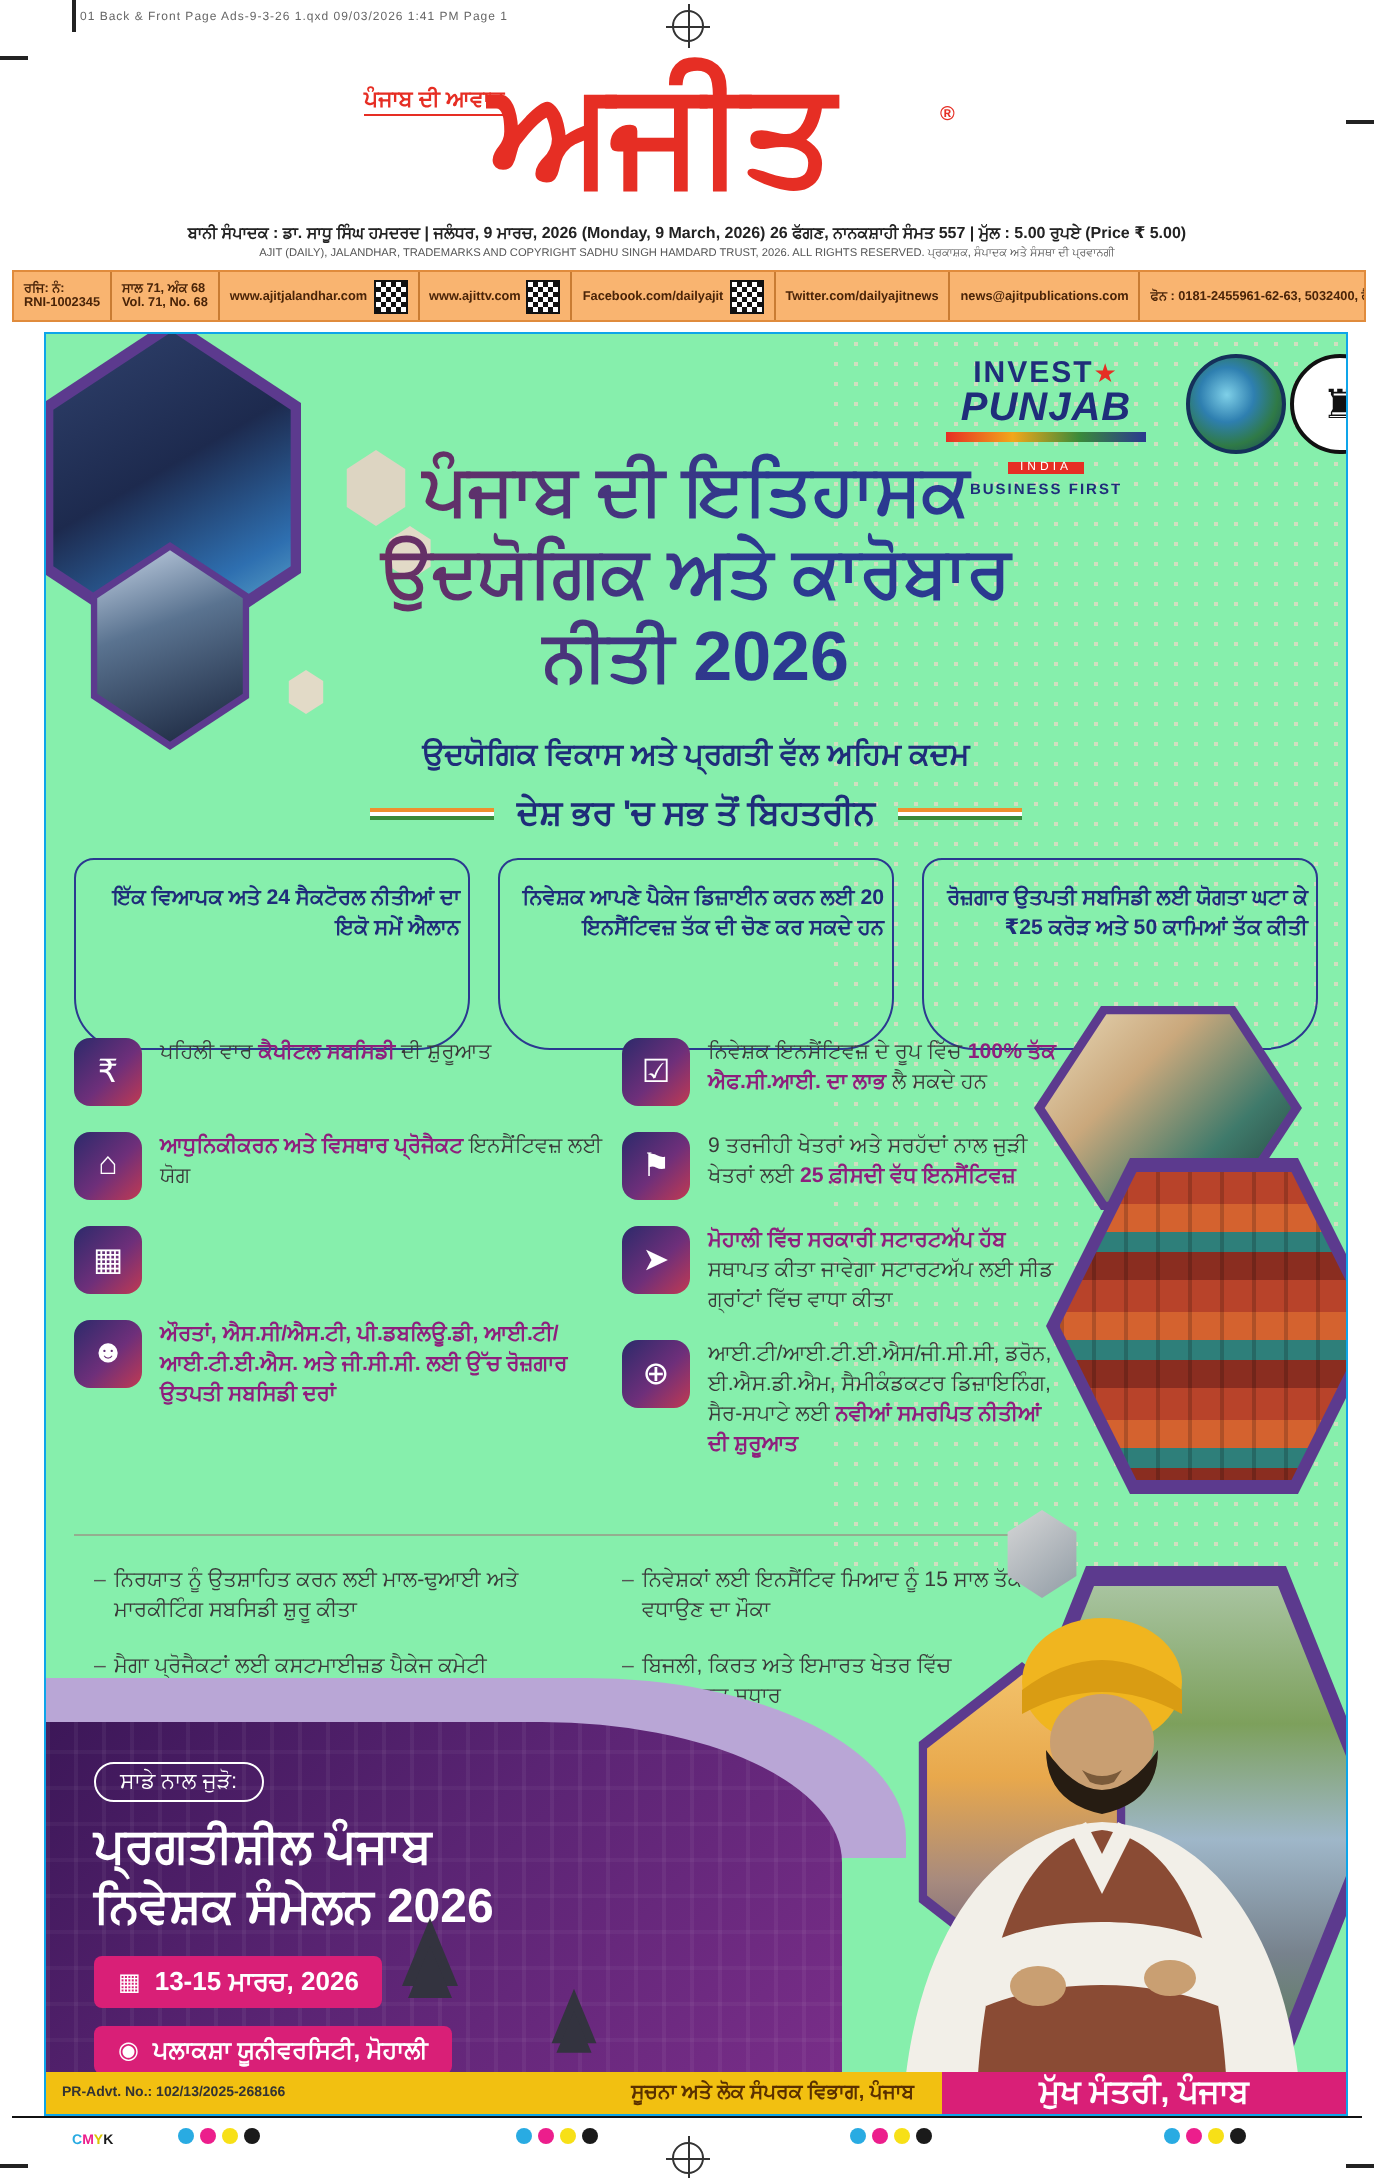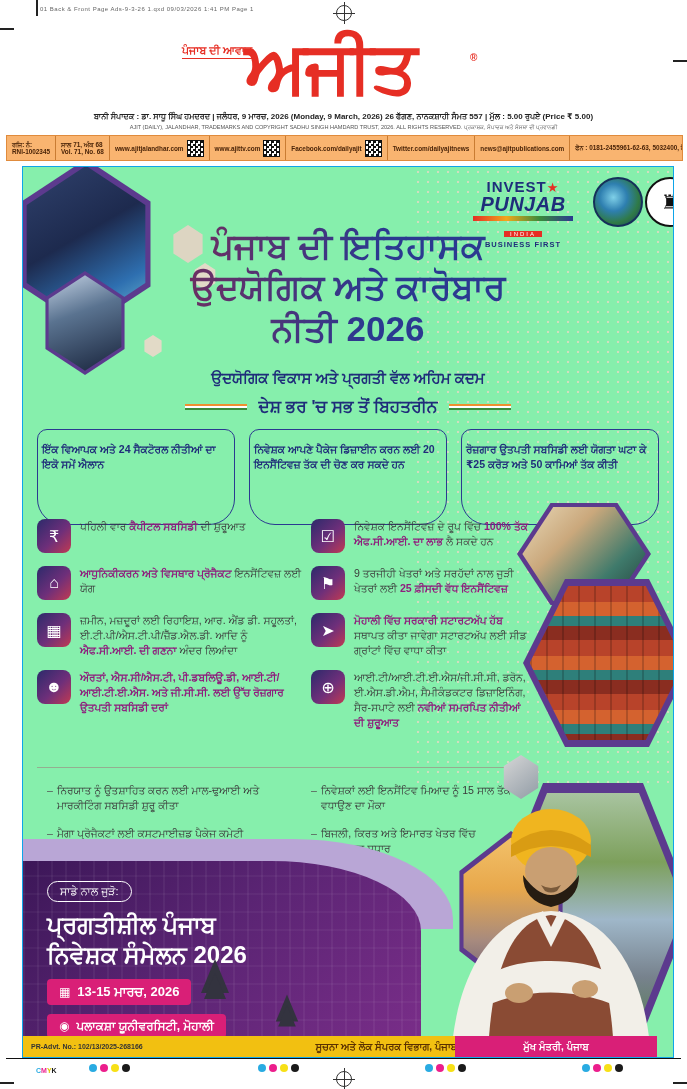--- a/index.html
+++ b/index.html
@@ -42,21 +42,21 @@
   .headline{top:58px;left:60px;width:530px;text-align:center;font-size:35px;font-weight:bold;line-height:1.18;
     background:linear-gradient(100deg,#a83a28 0%,#6a2f63 22%,#2b3990 55%);
     -webkit-background-clip:text;background-clip:text;-webkit-text-fill-color:transparent;color:#2b3990;}
   .subtitle{top:202px;left:0;width:650px;text-align:center;font-size:15px;font-weight:bold;color:#1f2d7a;}
   .banner{top:230px;left:0;width:650px;display:flex;align-items:center;justify-content:center;gap:12px;
     font-size:17px;font-weight:bold;color:#1f2d7a;}
   .tric{width:62px;height:6px;background:linear-gradient(#ef8f2f 34%,#ffffff 34% 66%,#3a8a3a 66%);}
   
   .boxes{top:262px;left:14px;width:622px;display:flex;gap:14px;}
   .hbox{flex:1;border:1.6px solid #2b3990;border-radius:10px 10px 26px 26px;padding:12px 4px 14px;
-    font-size:10.6px;font-weight:bold;color:#1f2d7a;text-align:left;line-height:1.45;min-height:68px;}
+    font-size:10.6px;font-weight:bold;color:#1f2d7a;text-align:right;line-height:1.45;min-height:68px;}
   
   .feat-col{display:flex;flex-direction:column;gap:13px;}
   .feat{display:flex;gap:9px;align-items:flex-start;}
   .tile{width:34px;height:34px;flex:none;border-radius:8px;
     background:linear-gradient(135deg,#2c2a6b 0%,#6e2f7a 55%,#c13a52 100%);
     color:#fff;display:flex;align-items:center;justify-content:center;font-size:16px;}
   .feat p{margin:0;font-size:10.6px;line-height:1.4;color:#3a3a3a;}
   .feat b{color:#8e1f7d;}
   
   .bul{font-size:10.6px;color:#3a3a3a;line-height:1.45;margin:0 0 12px 0;padding-left:10px;position:relative;}
@@ -75,21 +75,21 @@
   .badge{display:inline-flex;align-items:center;gap:7px;background:#d91f77;color:#fff;font-weight:bold;
     border-radius:4px;padding:5px 12px;margin-top:9px;position:relative;}
   .badge .bicon{font-size:12px;}
   
   .tree{width:0;height:0;border-left:14px solid transparent;border-right:14px solid transparent;border-bottom:34px solid #33333f;}
   .tree::after{content:"";position:absolute;left:-11px;top:14px;border-left:11px solid transparent;border-right:11px solid transparent;border-bottom:26px solid #33333f;}
   
   .cm-badge{left:362px;top:829px;width:288px;height:40px;background:#d91f77;color:#fff;text-align:center;
     clip-path:polygon(9% 0,100% 0,100% 100%,0 100%);display:flex;flex-direction:column;justify-content:center;z-index:6;}
   .cm-name{font-size:14.5px;font-weight:bold;}
-  .cm-desig-band{left:432px;top:869px;width:202px;height:21px;background:#d91f77;color:#fff;font-size:10px;font-weight:bold;
+  .cm-desig-band{left:448px;top:869px;width:202px;height:21px;background:#d91f77;color:#fff;font-size:16px;font-weight:bold;
     display:flex;align-items:center;justify-content:center;z-index:6;}
   .yellowbar{left:0;top:869px;width:448px;height:21px;background:#f2c011;display:flex;align-items:center;z-index:5;}
   .prno{font-size:7px;font-weight:bold;color:#333;padding-left:8px;white-space:nowrap;}
   .dept{margin-left:auto;padding-right:14px;font-size:10px;font-weight:bold;color:#5a3000;white-space:nowrap;}
   
   .cmyk-row{top:1062px;left:30px;width:630px;height:12px;display:flex;align-items:center;gap:6px;}
   .cmyk-label span{font-size:7px;font-weight:bold;}
   .dot{width:8px;height:8px;border-radius:50%;}
   .oval{width:30px;height:8px;border-radius:4px;background:#bdbdbd;}
   .grp{display:flex;gap:3px;margin-left:26px;}
@@ -203,21 +203,20 @@
     <div class="feat">
       <div class="tile">₹</div>
       <p><span>ਪਹਿਲੀ ਵਾਰ </span><b>ਕੈਪੀਟਲ ਸਬਸਿਡੀ</b><span> ਦੀ ਸ਼ੁਰੂਆਤ</span></p>
     </div>
     <div class="feat">
       <div class="tile">⌂</div>
       <p><span></span><b>ਆਧੁਨਿਕੀਕਰਨ ਅਤੇ ਵਿਸਥਾਰ ਪ੍ਰੋਜੈਕਟ</b><span> ਇਨਸੈਂਟਿਵਜ਼ ਲਈ ਯੋਗ</span></p>
     </div>
     <div class="feat">
       <div class="tile">▦</div>
-      <p><span>ਜ਼ਮੀਨ, ਮਜ਼ਦੂਰਾਂ ਲਈ ਰਿਹਾਇਸ਼, ਆਰ. ਐਂਡ ਡੀ. ਸਹੂਲਤਾਂ, ਈ.ਟੀ.ਪੀ/ਐਸ.ਟੀ.ਪੀ/ਜ਼ੈੱਡ.ਐਲ.ਡੀ. ਆਦਿ ਨੂੰ </span><b>ਐਫ.ਸੀ.ਆਈ. ਦੀ ਗਣਨਾ</b><span> ਅੰਦਰ ਲਿਆਂਦਾ</span></p>
     </div>
     <div class="feat">
       <div class="tile">☻</div>
       <p><span></span><b>ਔਰਤਾਂ, ਐਸ.ਸੀ/ਐਸ.ਟੀ, ਪੀ.ਡਬਲਿਊ.ਡੀ, ਆਈ.ਟੀ/ਆਈ.ਟੀ.ਈ.ਐਸ. ਅਤੇ ਜੀ.ਸੀ.ਸੀ. ਲਈ ਉੱਚ ਰੋਜ਼ਗਾਰ ਉਤਪਤੀ ਸਬਸਿਡੀ ਦਰਾਂ</b><span></span></p>
     </div>
   </div>
 
   <div class="abs feat-col" style="left:288px;top:352px;width:222px;">
     <div class="feat">
       <div class="tile">☑</div>

